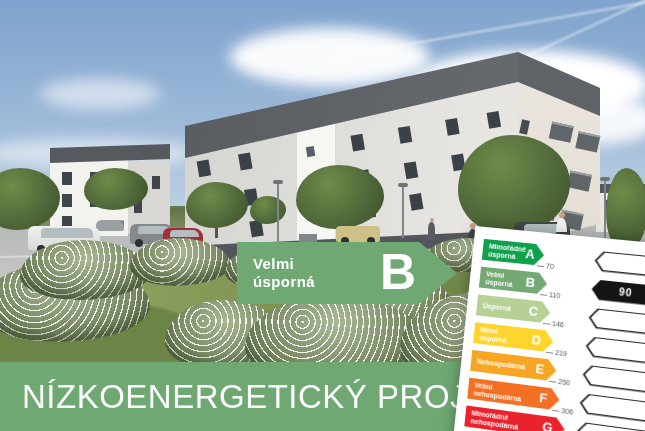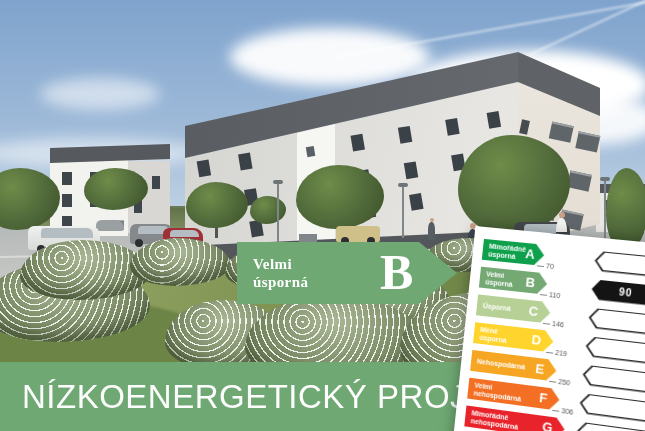--- a/index.html
+++ b/index.html
@@ -258,21 +258,21 @@
 
   <div class="lamp" style="left:277px;top:183px;height:115px;"></div>
   <div class="lamp" style="left:402px;top:186px;height:52px;"></div>
   <div class="lamp" style="left:604px;top:180px;height:58px;"></div>
 
   <div class="bush" style="left:165px;top:300px;width:120px;height:70px;"></div>
   <div class="bush" style="left:245px;top:296px;width:180px;height:86px;"></div>
   <div class="bush" style="left:400px;top:292px;width:170px;height:96px;"></div>
   <div class="bush" style="left:540px;top:300px;width:130px;height:90px;"></div>
 
-  <div class="abs grade-arrow" style="background-color: rgb(111, 168, 115); font-family: Liberation Serif, serif;">
+  <div class="abs grade-arrow" style="background-color: rgb(111, 168, 115);">
     <div class="ga-text">
       <div>Velmi</div>
       <div>úsporná</div>
     </div>
     <div class="ga-grade">B</div>
   </div>
 
   <div class="abs banner" style="background-color: rgb(111, 168, 115);">
     <div class="banner-text">NÍZKOENERGETICKÝ PROJEKT</div>
   </div>

